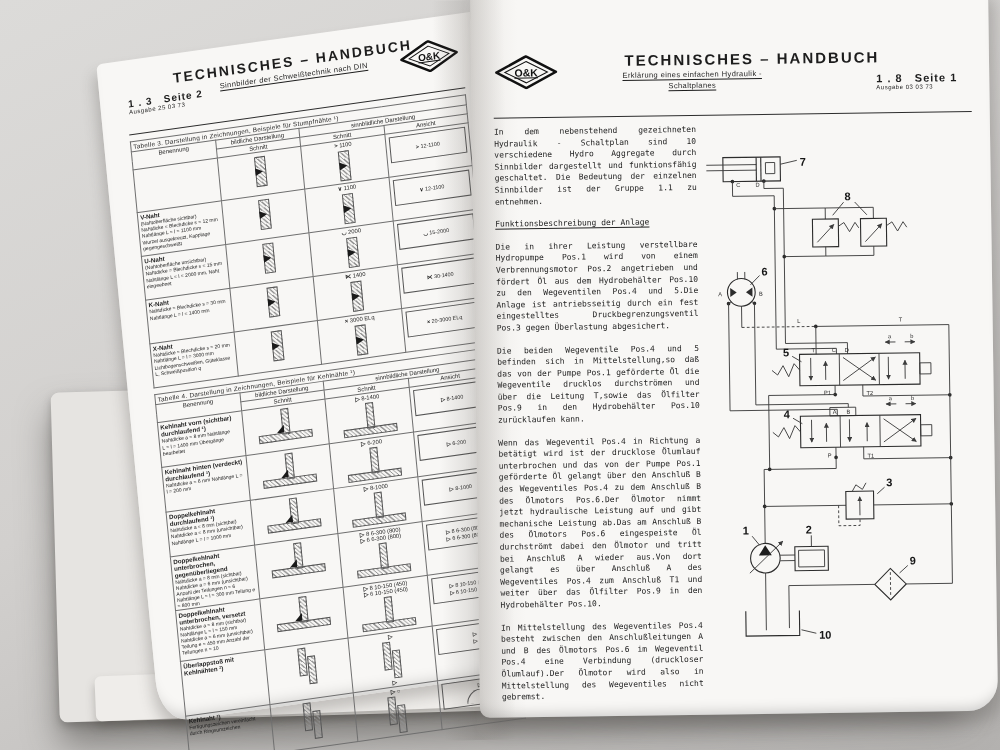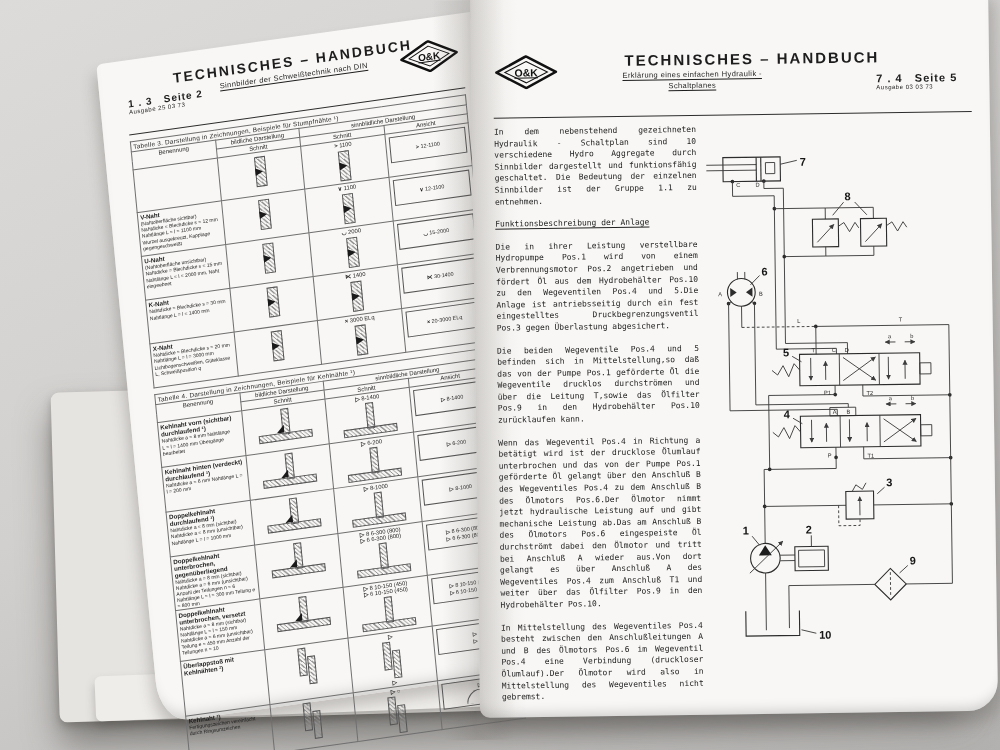--- a/index.html
+++ b/index.html
@@ -426,22 +426,22 @@
     <div class="hdr" style="height:58px;">
       <svg class="logo" style="position:absolute;left:2px;top:2px;" width="62" height="34" viewBox="0 0 58 32">
         <polygon points="29,1 57,16 29,31 1,16" fill="none" stroke="#111" stroke-width="2.4"></polygon>
         <polygon points="29,6 49,16 29,26 9,16" fill="none" stroke="#111" stroke-width="1"></polygon>
         <text x="29" y="20" text-anchor="middle" font-size="10" font-weight="bold" fill="#111" text-decoration="underline">O&amp;K</text>
       </svg>
       <div class="title" style="margin-left:40px;">TECHNISCHES – HANDBUCH</div>
       <div class="subtitle" style="margin-left:30px;margin-right:110px;">Erklärung eines einfachen Hydraulik -</div>
       <div class="subtitle" style="margin-left:30px;margin-right:110px;">Schaltplanes</div>
       <div class="secblock" style="right:14px;top:24px;font-size:11px;">
-        <span>7 . 4</span>&nbsp;&nbsp;
-        <span>Seite 5</span>
+        <span>1 . 8</span>&nbsp;&nbsp;
+        <span>Seite 1</span>
         <div class="ausgabe">Ausgabe 03 03 73</div>
       </div>
     </div>
     <hr class="rule">
 
     <div class="body2">
       <div class="txtcol">
         <p>In dem nebenstehend gezeichneten Hydraulik - Schaltplan sind 10 verschiedene Hydro Aggregate durch Sinnbilder dargestellt und funktionsfähig geschaltet. Die Bedeutung der einzelnen Sinnbilder ist der Gruppe 1.1 zu entnehmen.</p>
         <p class="funk">Funktionsbeschreibung der Anlage</p>
         <p>Die in ihrer Leistung verstellbare Hydropumpe Pos.1 wird von einem Verbrennungsmotor Pos.2 angetrieben und fördert Öl aus dem Hydrobehälter Pos.10 zu den Wegeventilen Pos.4 und 5.Die Anlage ist antriebsseitig durch ein fest eingestelltes Druckbegrenzungsventil Pos.3 gegen Überlastung abgesichert.</p>

